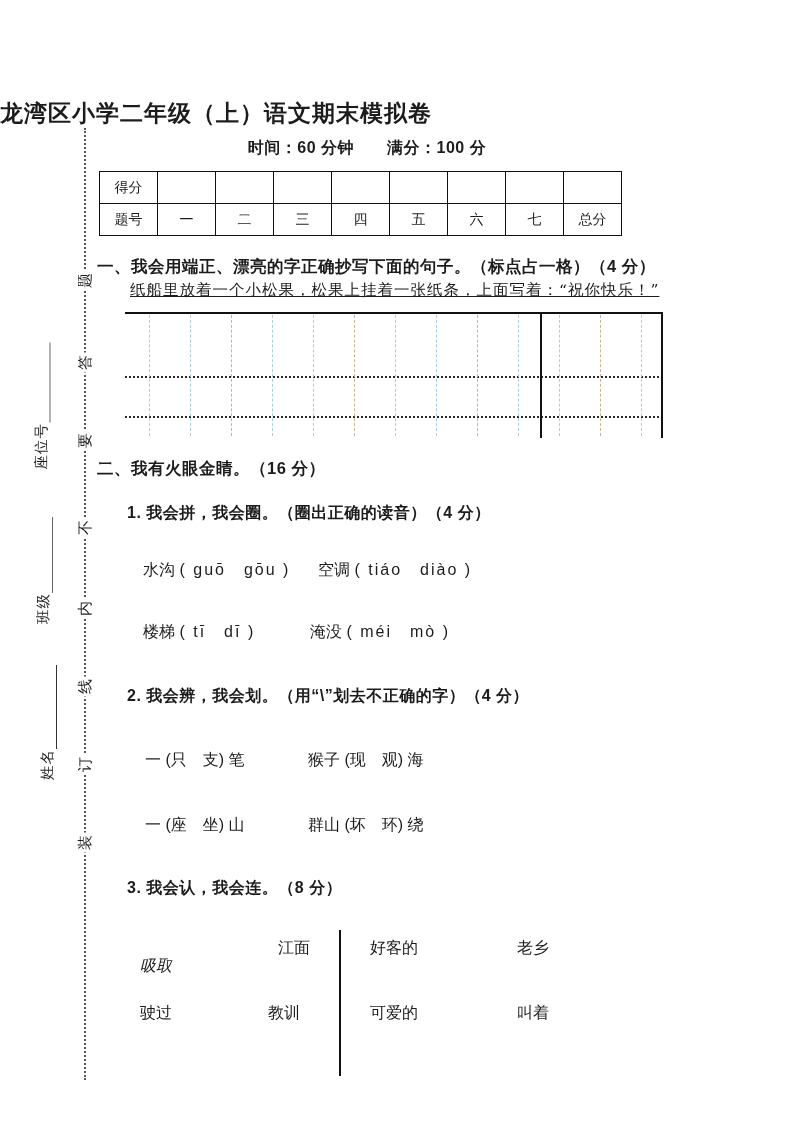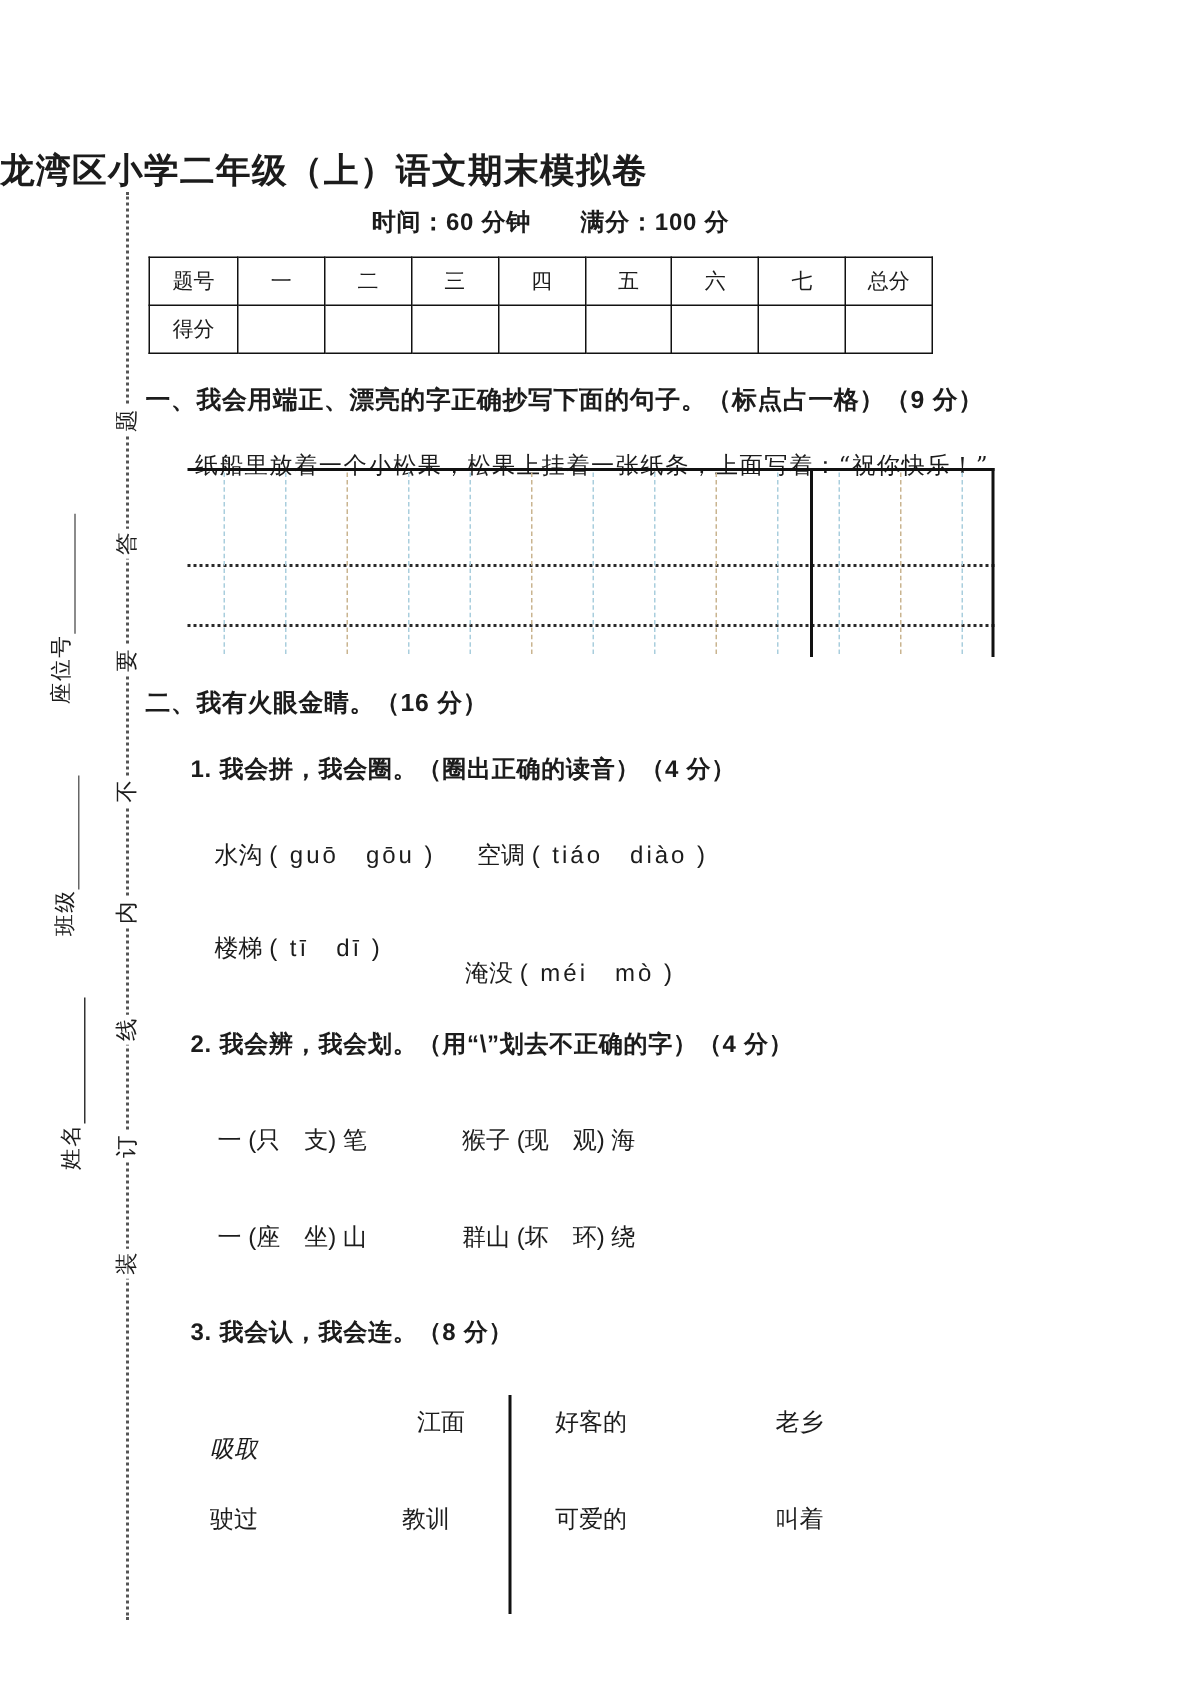--- a/index.html
+++ b/index.html
@@ -98,46 +98,46 @@
     <span class="fld-label">姓名</span>
       <span class="fld-line" style="width:84px;border-bottom-color:#333;"></span>
   </div>
 
   <div class="abs title">龙湾区小学二年级（上）语文期末模拟卷</div>
   <div class="abs subtitle">时间：60 分钟　　满分：100 分</div>
 
   <table class="abs score">
     <tbody>
         <tr>
+      <td>得分</td>
+      <td></td>
+      <td></td>
+      <td></td>
+      <td></td>
+      <td></td>
+      <td></td>
+      <td></td>
+      <td></td>
+    </tr>
+    <tr>
       <td style="width:58px;">题号</td>
       <td>一</td>
       <td>二</td>
       <td>三</td>
       <td>四</td>
       <td>五</td>
       <td>六</td>
       <td>七</td>
       <td>总分</td>
     </tr>
-    <tr>
-      <td>得分</td>
-      <td></td>
-      <td></td>
-      <td></td>
-      <td></td>
-      <td></td>
-      <td></td>
-      <td></td>
-      <td></td>
-    </tr>
   </tbody>
     </table>
 
-  <div class="abs h-sec" style="left:97px;top:256px;">一、我会用端正、漂亮的字正确抄写下面的句子。（标点占一格）（9 分）</div>
-  <div class="abs kai" style="left:130px;top:300px;">纸船里放着一个小松果，松果上挂着一张纸条，上面写着：“祝你快乐！”</div>
+  <div class="abs h-sec" style="left:97px;top:256px;">一、我会用端正、漂亮的字正确抄写下面的句子。（标点占一格）（4 分）</div>
+  <div class="abs kai" style="left:130px;top:280px;text-decoration:underline;">纸船里放着一个小松果，松果上挂着一张纸条，上面写着：“祝你快乐！”</div>
 
   <div class="abs grid">
     <div class="topline"></div>
     <div class="hdot" style="top:64px;"></div>
     <div class="hdot" style="top:104px;"></div>
     <div>
         <div class="vdash" style="left: 24px; border-left-color: rgb(169, 206, 221);"></div>
         <div class="vdash" style="left: 65px; border-left-color: rgb(169, 206, 221);"></div>
         <div class="vdash" style="left: 106px; border-left-color: rgb(201, 180, 143);"></div>
         <div class="vdash" style="left: 147px; border-left-color: rgb(169, 206, 221);"></div>
@@ -155,21 +155,21 @@
     <div class="vsolid" style="left:536px;"></div>
   </div>
 
   <div class="abs h-sec" style="left:97px;top:458px;">二、我有火眼金睛。（16 分）</div>
 
   <div class="abs h-sub" style="left:127px;top:503px;">1. 我会拼，我会圈。（圈出正确的读音）（4 分）</div>
 
   <div class="abs row-txt" style="left:143px;top:560px;"><span>水沟</span> <span class="py">( guō　gōu )</span></div>
   <div class="abs row-txt" style="left:318px;top:560px;"><span>空调</span> <span class="py">( tiáo　diào )</span></div>
   <div class="abs row-txt" style="left:143px;top:622px;"><span>楼梯</span> <span class="py">( tī　dī )</span></div>
-  <div class="abs row-txt" style="left:310px;top:622px;margin-top:17px;"><span>淹没</span> <span class="py">( méi　mò )</span></div>
+  <div class="abs row-txt" style="left:310px;top:622px;"><span>淹没</span> <span class="py">( méi　mò )</span></div>
 
   <div class="abs h-sub" style="left:127px;top:686px;">2. 我会辨，我会划。（用“\”划去不正确的字）（4 分）</div>
 
   <div class="abs row-txt" style="left:145px;top:750px;">一 (只　支) 笔</div>
   <div class="abs row-txt" style="left:308px;top:750px;">猴子 (现　观) 海</div>
   <div class="abs row-txt" style="left:145px;top:815px;">一 (座　坐) 山</div>
   <div class="abs row-txt" style="left:308px;top:815px;">群山 (坏　环) 绕</div>
 
   <div class="abs h-sub" style="left:127px;top:878px;">3. 我会认，我会连。（8 分）</div>
 

